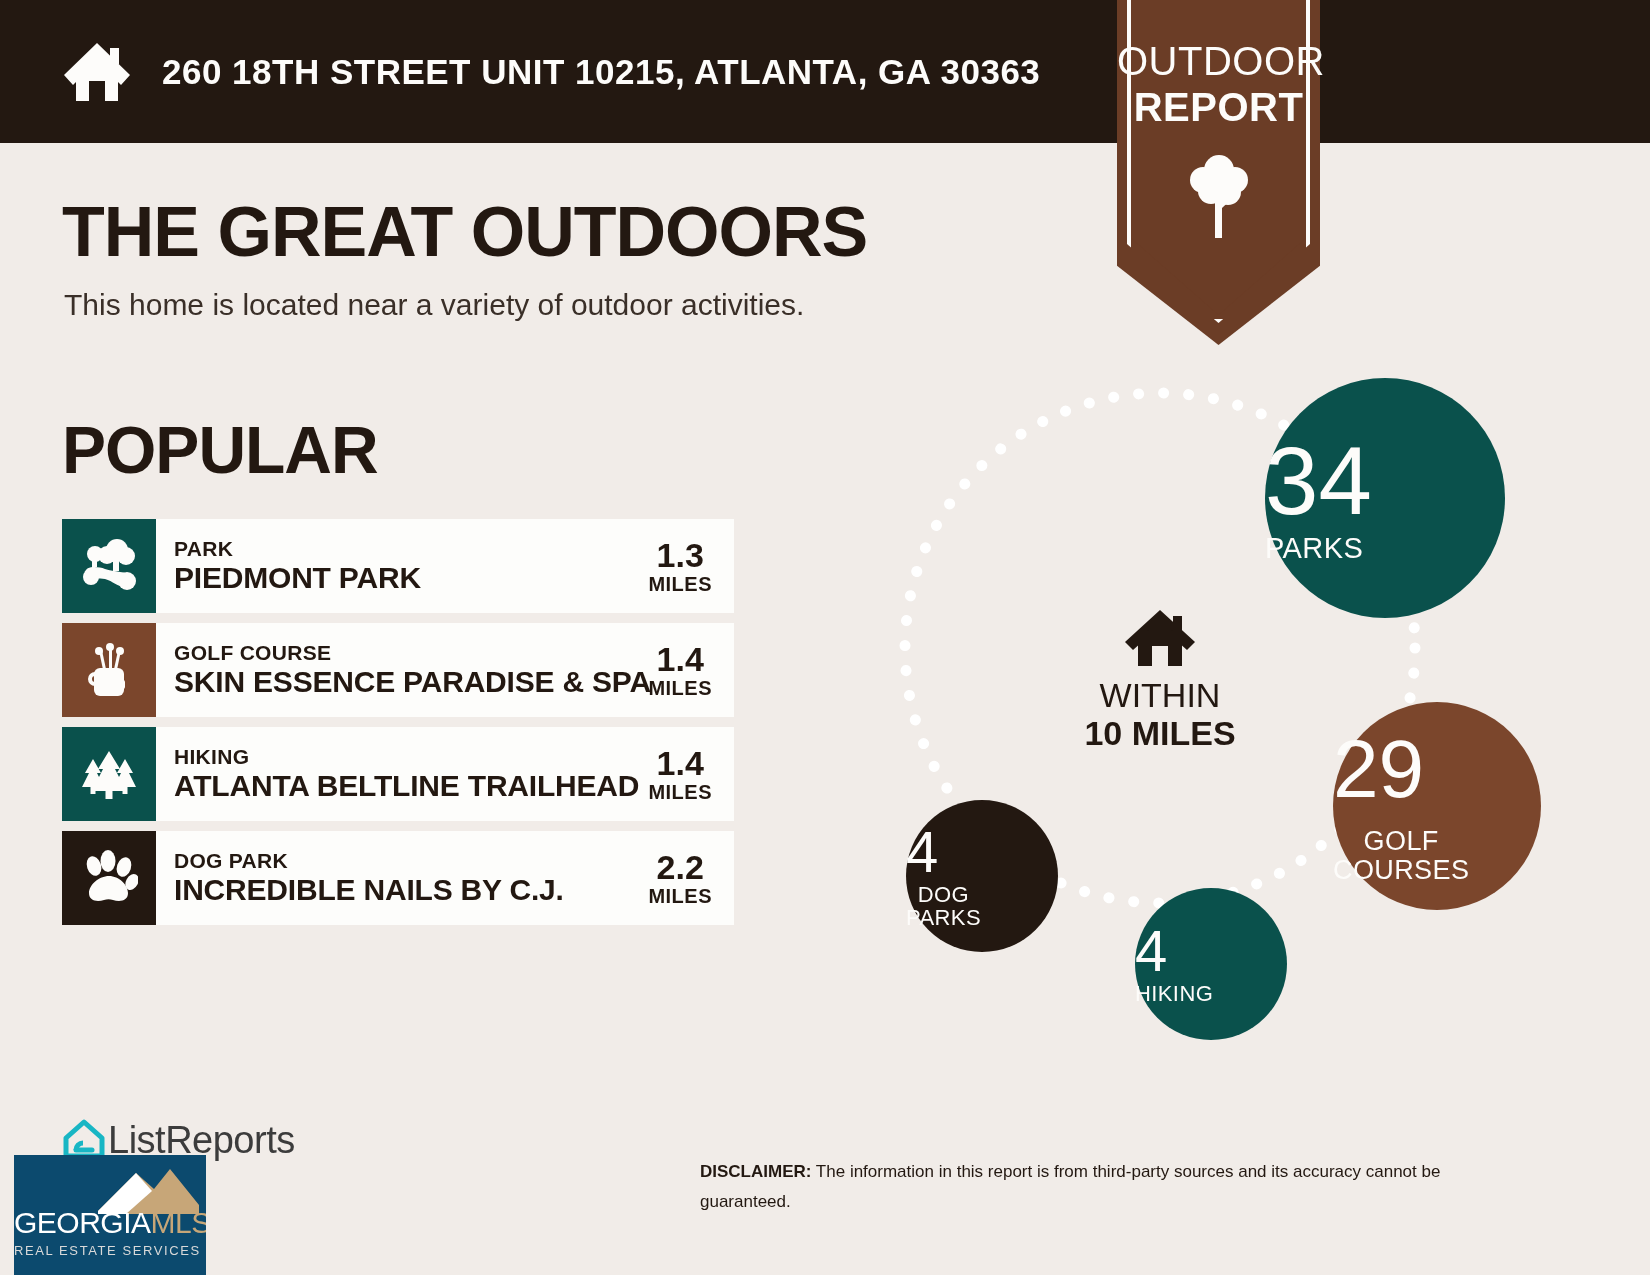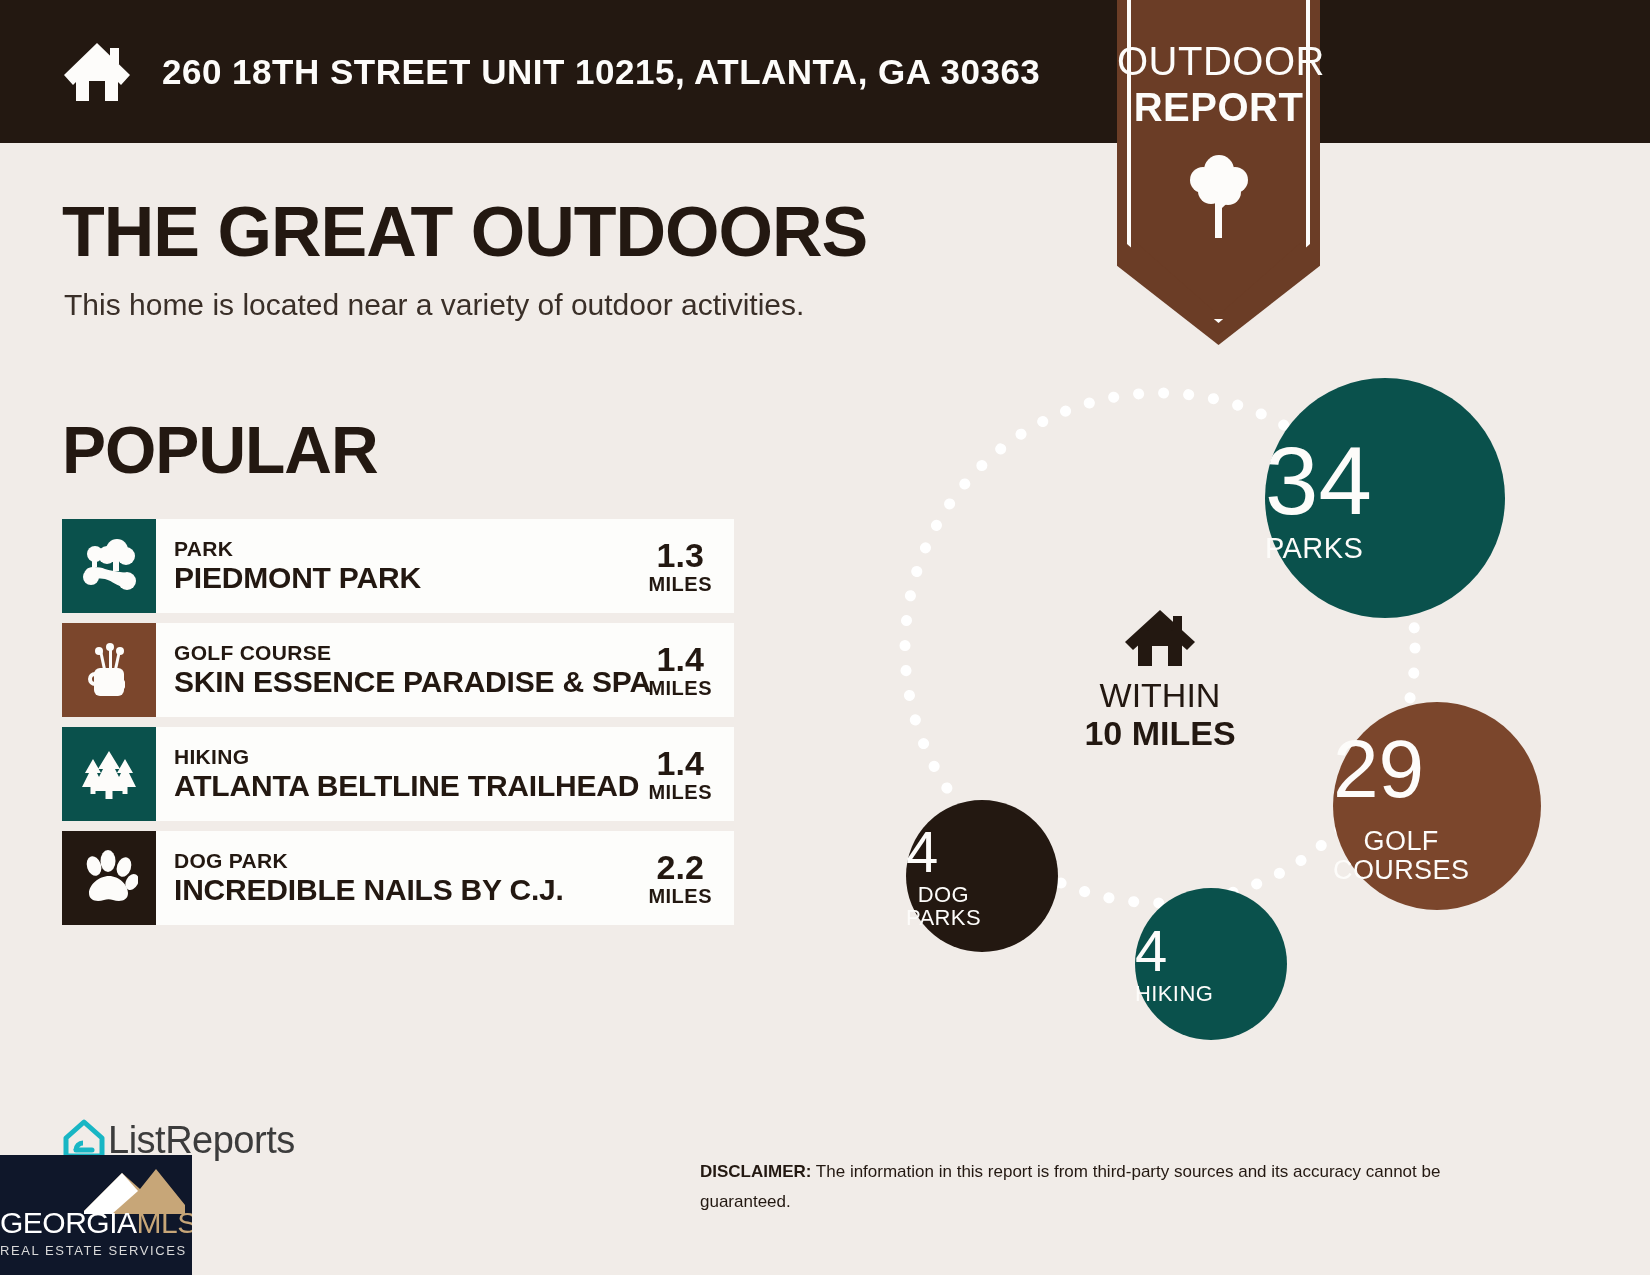--- a/index.html
+++ b/index.html
@@ -143,22 +143,22 @@
   .lr-logo{position:absolute;left:60px;top:1116px;display:flex;align-items:center;}
   .lr-name{font-size:38px;color:#3c3c3c;margin-left:0;letter-spacing:-.5px;}
 
   .disclaimer{
     position:absolute;left:700px;top:1122px;width:810px;
     font-size:17px;line-height:30px;color:#231811;margin-top:35px;
   }
   .disclaimer b{font-weight:bold;}
 
   .mls{
-    position:absolute;left:0;top:1155px;width:192px;height:120px;
-    background:#0f172a;overflow:hidden;
+    position:absolute;left:14px;top:1155px;width:192px;height:120px;
+    background:#0c4a6e;overflow:hidden;
   }
   .mls-peak{position:absolute;left:82px;top:4px;}
   .mls-t1{
     position:absolute;left:0;top:52px;width:192px;text-align:center;
     font-size:30px;letter-spacing:-.5px;line-height:32px;
   }
   .mls-t1 .g{color:#ffffff;}
   .mls-t1 .m{color:#c7a678;}
   .mls-t2{
     position:absolute;left:0;top:88px;width:192px;text-align:left;

